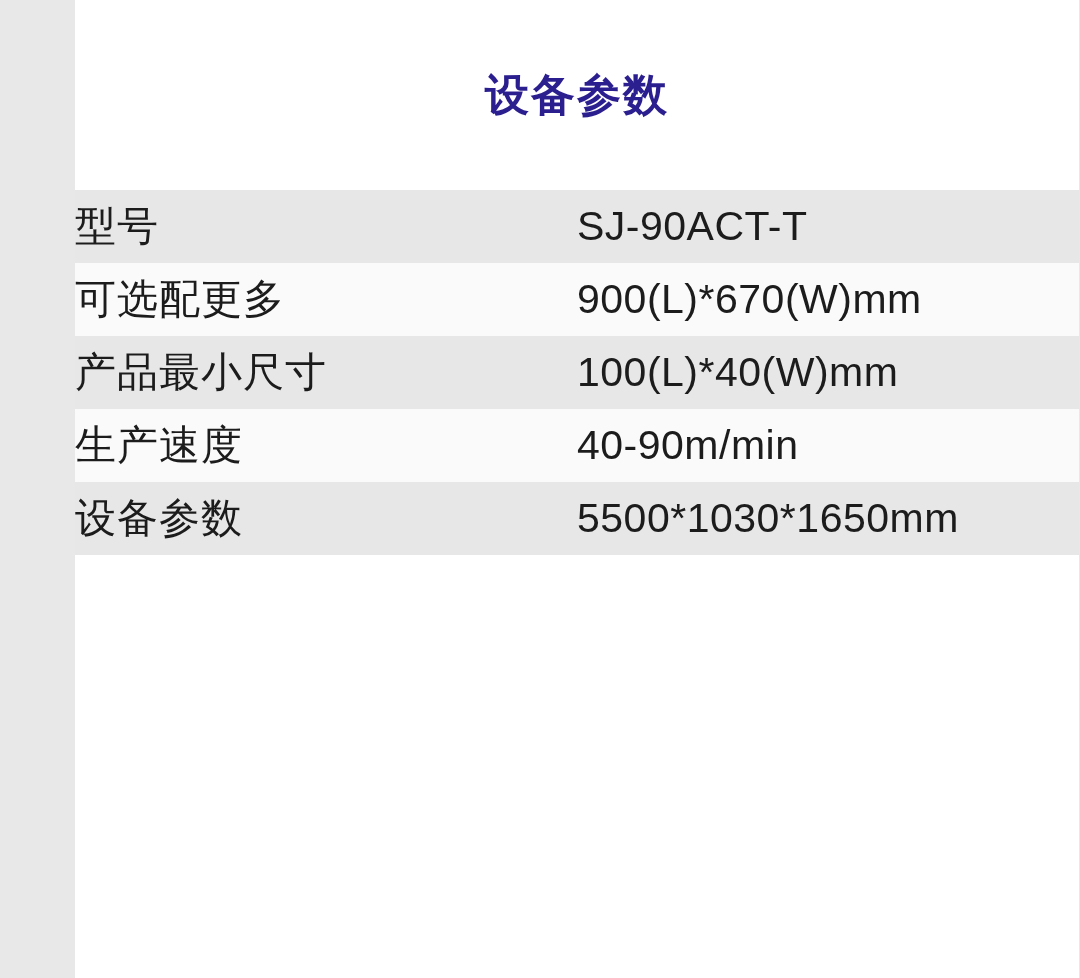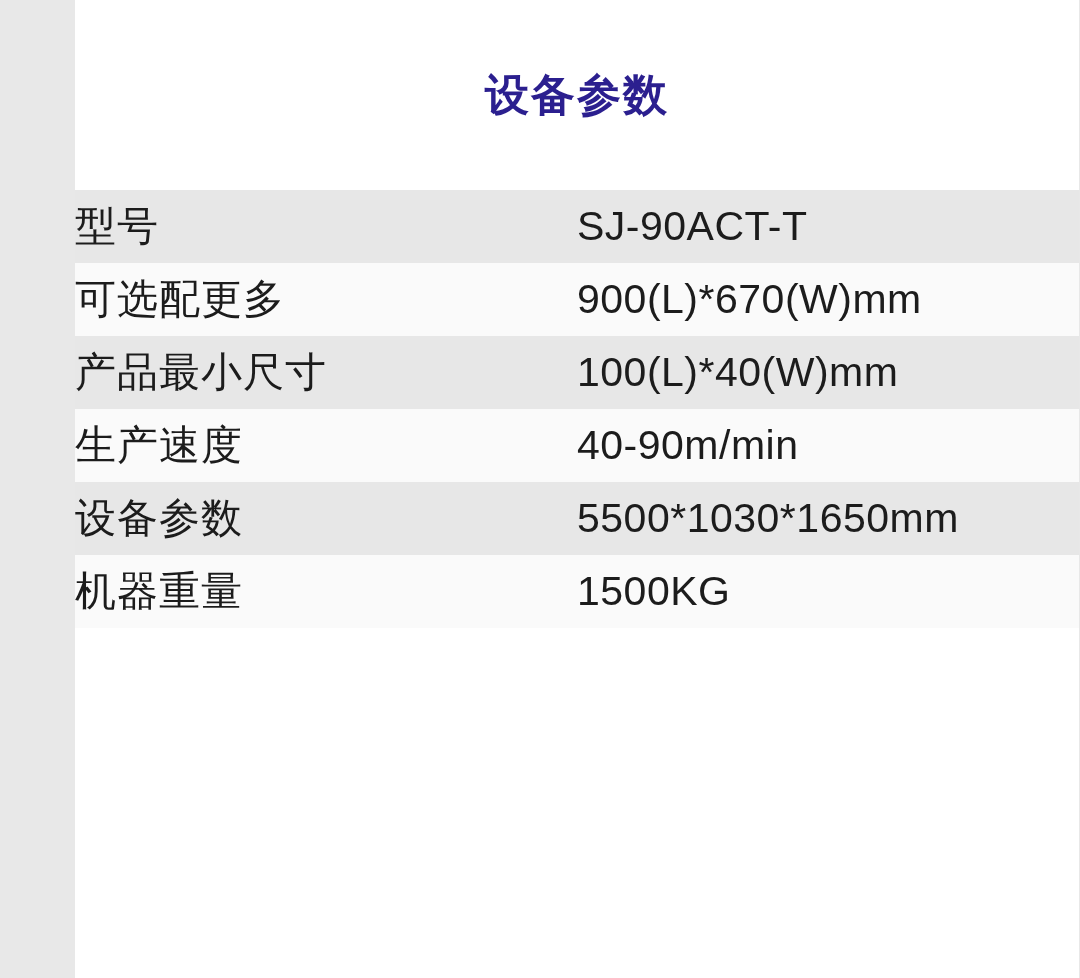--- a/index.html
+++ b/index.html
@@ -100,21 +100,17 @@
           <td class="cell-value">100(L)*40(W)mm</td>
         </tr>
         <tr class="even">
           <td class="cell-label">生产速度</td>
           <td class="cell-value">40-90m/min</td>
         </tr>
         <tr class="odd">
           <td class="cell-label">设备参数</td>
           <td class="cell-value">5500*1030*1650mm</td>
         </tr>
-        <tr class="even">
-          <td class="cell-label">机器重量</td>
-          <td class="cell-value">1500KG</td>
-        </tr>
       </tbody>
     </table>
 
   </div>
 </div>
 
 </body></html>

